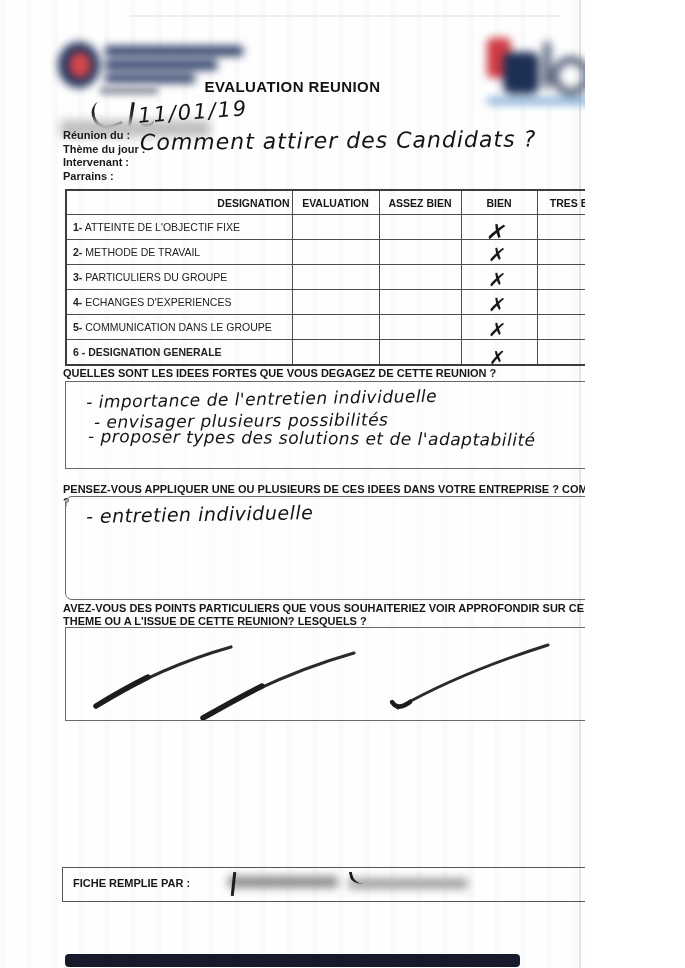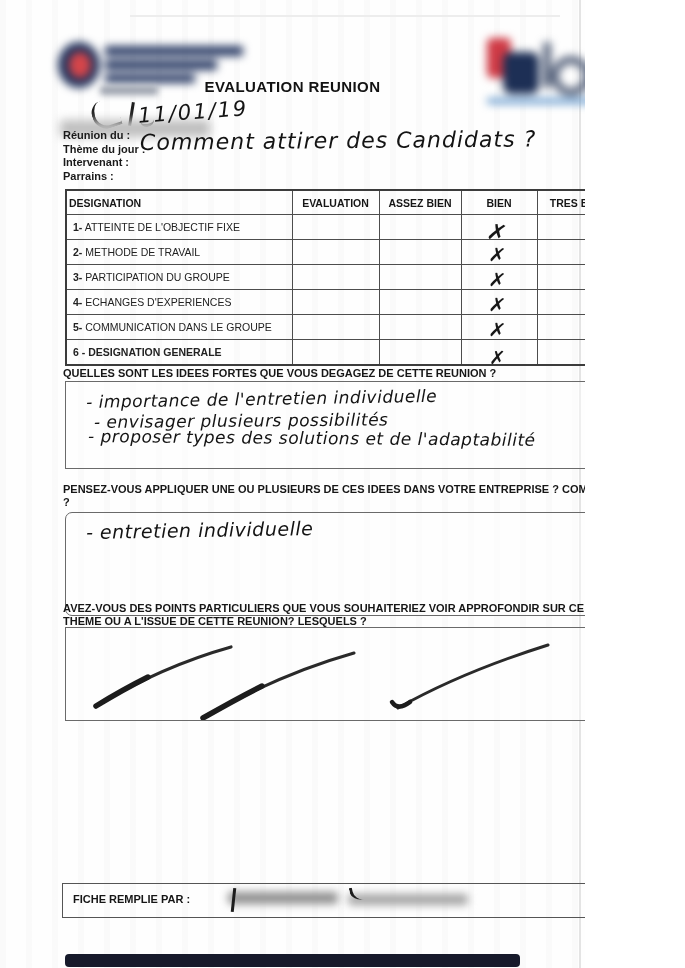--- a/index.html
+++ b/index.html
@@ -39,21 +39,21 @@
   .title{left:0;right:0;top:78px;text-align:center;font-size:15px;font-weight:bold;letter-spacing:0.4px;color:#121212;}
   
   .fields{left:63px;top:129px;width:260px;font-size:11px;font-weight:bold;line-height:13.5px;color:#1a1a1a;}
   .hand{font-family:"DejaVu Sans", sans-serif;font-style:italic;color:#141414;}
   .hand-date{left:138px;top:100px;font-size:21px;transform:rotate(-4deg);letter-spacing:2px;}
   .hand-theme{left:140px;top:128px;width:430px;font-size:22px;transform:rotate(-0.5deg);letter-spacing:1px;white-space:nowrap;}
   
   table.rating{position:absolute;left:65px;top:189px;width:553px;border-collapse:collapse;table-layout:fixed;
     border:2px solid #3c3c3c;font-size:10.5px;}
   table.rating th{border:1px solid #4d4d4d;height:23px;font-weight:bold;text-align:center;padding:0 2px;color:#161616;}
-  table.rating th.designation{text-align:left;}
+  table.rating th.designation{text-align:right;}
   table.rating td{border:1px solid #4d4d4d;height:24px;padding:0 6px;vertical-align:middle;color:#222;}
   table.rating td.lbl span.num{font-weight:bold;}
   table.rating tr.bold-row td.lbl{font-weight:bold;}
   td.markcell{position:relative;text-align:center;overflow:visible;}
   .hand-mark{position:absolute;left:50%;top:50%;transform:translate(-60%,-38%) rotate(9deg);
     font-family:"DejaVu Sans",sans-serif;font-size:20px;font-weight:bold;color:#171717;}
   tr:nth-child(1) .hand-mark{font-size:23px;transform:translate(-60%,-30%) rotate(14deg);}
   tr:nth-child(6) .hand-mark{font-size:19px;transform:translate(-60%,-26%) rotate(4deg);}
   
   .q-label{left:63px;width:560px;font-size:11px;font-weight:bold;line-height:12.5px;color:#161616;}
@@ -61,21 +61,21 @@
   .answers{position:absolute;left:20px;top:6px;}
   .answers .line{font-size:17px;letter-spacing:0.5px;white-space:nowrap;}
   .q1-box .line:nth-child(1){transform:rotate(-1deg);margin-bottom:2px;}
   .q1-box .line:nth-child(2){transform:rotate(-0.5deg);margin-left:8px;margin-bottom:-2px;}
   .q1-box .line:nth-child(3){transform:rotate(0.5deg);margin-left:2px;}
   .q2-box .line{font-size:19px;transform:rotate(-1deg);}
   .q4-box .line:nth-child(1){font-size:19px;transform:rotate(-1deg);}
   .q4-box .line:nth-child(2){font-size:19px;margin-top:18px;margin-left:6px;}
   .stroke-svg{position:absolute;left:0;top:0;}
   
-  .fiche-box{left:62px;top:867px;width:560px;height:33px;border:1.5px solid #555;margin-top:16px;}
+  .fiche-box{left:62px;top:867px;width:560px;height:33px;border:1.5px solid #555;}
   .fiche-label{position:absolute;left:10px;top:9px;font-size:11px;font-weight:bold;color:#161616;}
   .fiche-sign{position:absolute;left:135px;top:2px;width:300px;height:28px;}
   .fiche-sign .blob1{position:absolute;left:30px;top:6px;width:110px;height:12px;background:#8f8f8f;filter:blur(4px);border-radius:4px;}
   .fiche-sign .blob2{position:absolute;left:150px;top:8px;width:120px;height:11px;background:#a3a3a3;filter:blur(4px);border-radius:4px;}
   .fiche-sign .pen1{position:absolute;left:34px;top:2px;width:3px;height:24px;background:#1c1c1c;transform:rotate(6deg);}
   .fiche-sign .pen2{position:absolute;left:152px;top:0px;width:16px;height:14px;border-left:3px solid #1c1c1c;border-radius:0 0 0 70%;transform:rotate(-12deg);}
   .bottom-bar{left:65px;top:954px;width:455px;height:13px;background:#171a2b;border-radius:4px;filter:blur(0.6px);}
 </style>
 </head>
 <body>
@@ -151,21 +151,21 @@
       <tr>
         <td class="lbl"><span class="num">2-</span> <span>METHODE DE TRAVAIL</span></td>
         <td></td>
         <td></td>
         <td class="markcell">
             <span class="hand-mark">✗</span>
           </td>
         <td></td>
       </tr>
       <tr>
-        <td class="lbl"><span class="num">3-</span> <span>PARTICIPATION DU GROUPE</span></td>
+        <td class="lbl"><span class="num">3-</span> <span>PARTICULIERS DU GROUPE</span></td>
         <td></td>
         <td></td>
         <td class="markcell">
             <span class="hand-mark">✗</span>
           </td>
         <td></td>
       </tr>
       <tr>
         <td class="lbl"><span class="num">4-</span> <span>ECHANGES D'EXPERIENCES</span></td>
         <td></td>
@@ -199,21 +199,21 @@
   <div class="abs q-label" style="top:367px;">QUELLES SONT LES IDEES FORTES QUE VOUS DEGAGEZ DE CETTE REUNION ?</div>
   <div class="abs q-box q1-box" style="top:381px;height:86px;">
     <div class="answers">
       <div class="hand line">- importance de l'entretien individuelle</div>
       <div class="hand line">- envisager plusieurs possibilités</div>
       <div class="hand line">- proposer types des solutions et de l'adaptabilité</div>
     </div>
   </div>
 
   <div class="abs q-label" style="top:483px;">PENSEZ-VOUS APPLIQUER UNE OU PLUSIEURS DE CES IDEES DANS VOTRE ENTREPRISE ? COMMENT ?</div>
-  <div class="abs q-box q2-box" style="top:512px;height:102px;border-radius:7px;">
+  <div class="abs q-box q2-box" style="top:496px;height:102px;border-radius:7px;">
     <div class="answers">
       <div class="hand line">- entretien individuelle</div>
     </div>
   </div>
 
   <div class="abs q-label" style="top:602px;">AVEZ-VOUS DES POINTS PARTICULIERS QUE VOUS SOUHAITERIEZ VOIR APPROFONDIR SUR CE THEME OU A L'ISSUE DE CETTE REUNION? LESQUELS ?</div>
   <div class="abs q-box" style="top:627px;height:92px;">
     <svg class="stroke-svg" width="553" height="92" viewBox="0 0 553 92">
       <path d="M30,78 C70,54 115,33 165,19" stroke="#2a2a2a" stroke-width="3.2" fill="none" stroke-linecap="round"></path>
       <path d="M30,78 C48,67 64,58 82,49" stroke="#1c1c1c" stroke-width="5.5" fill="none" stroke-linecap="round"></path>

